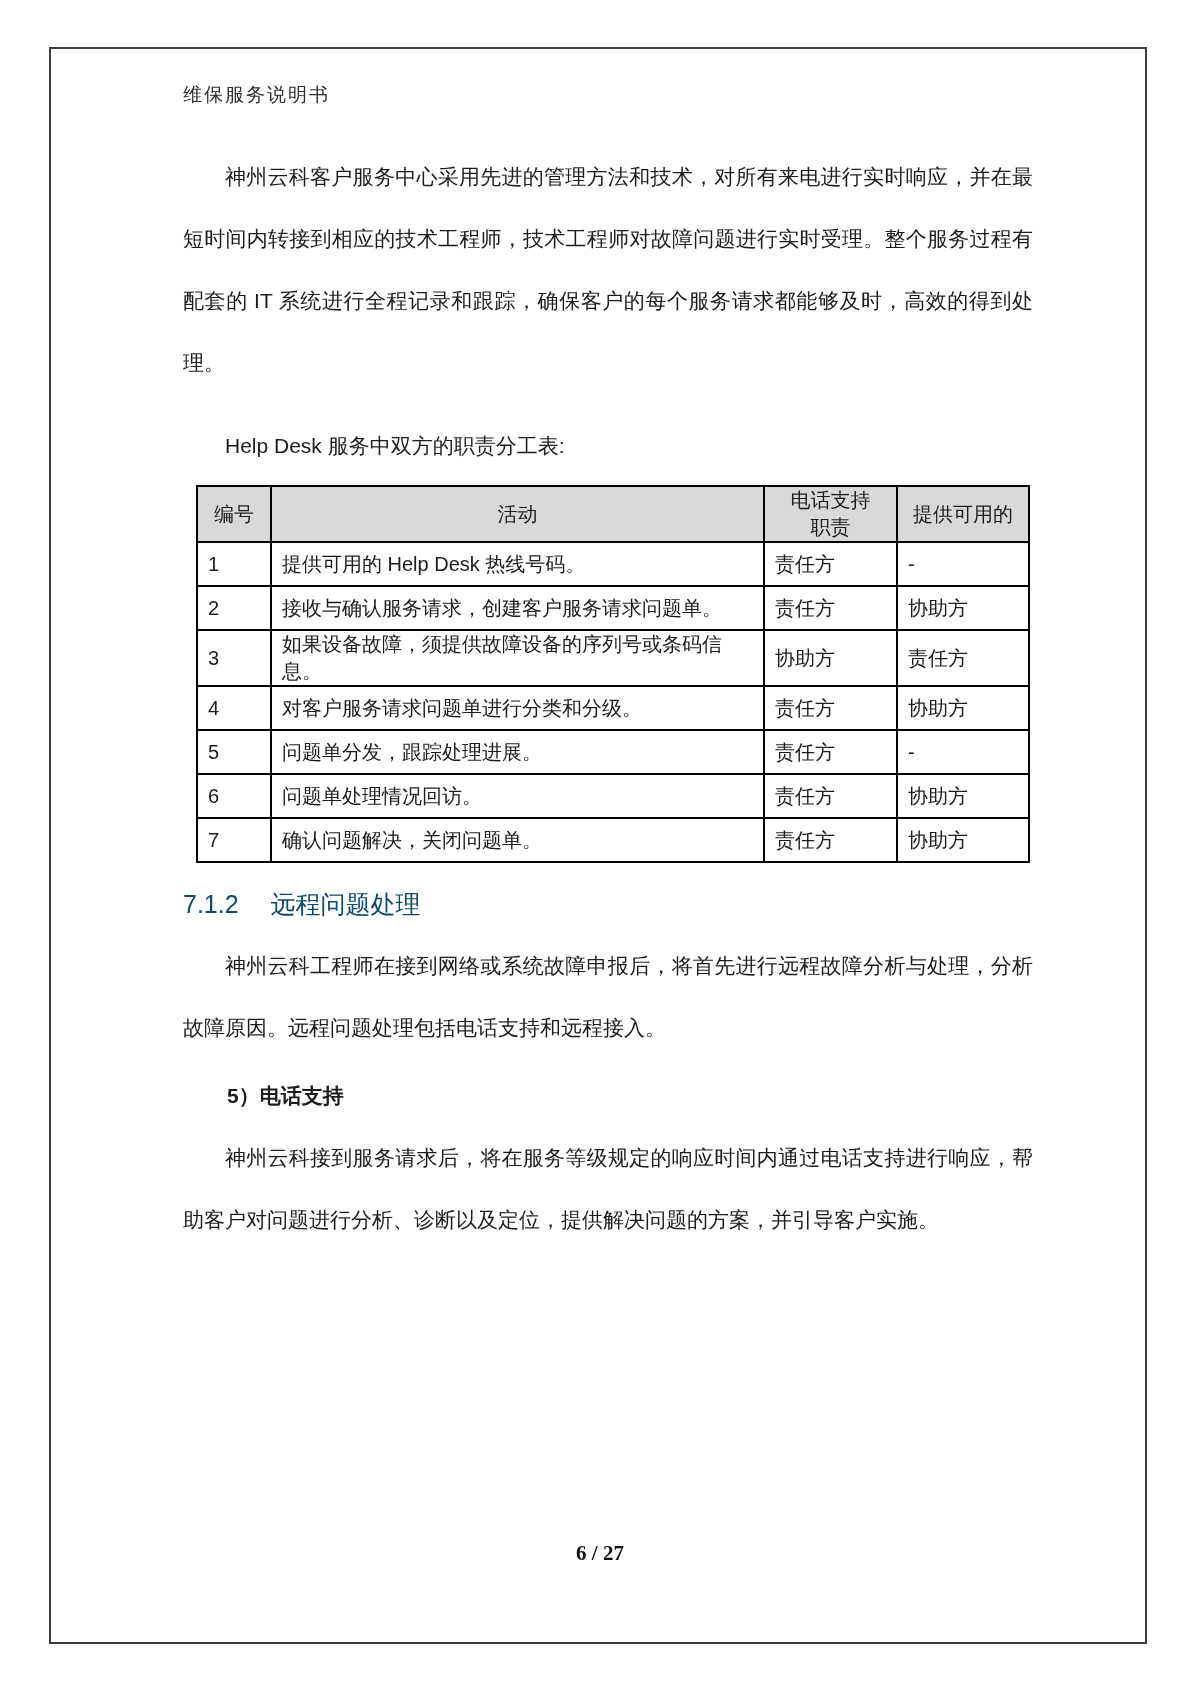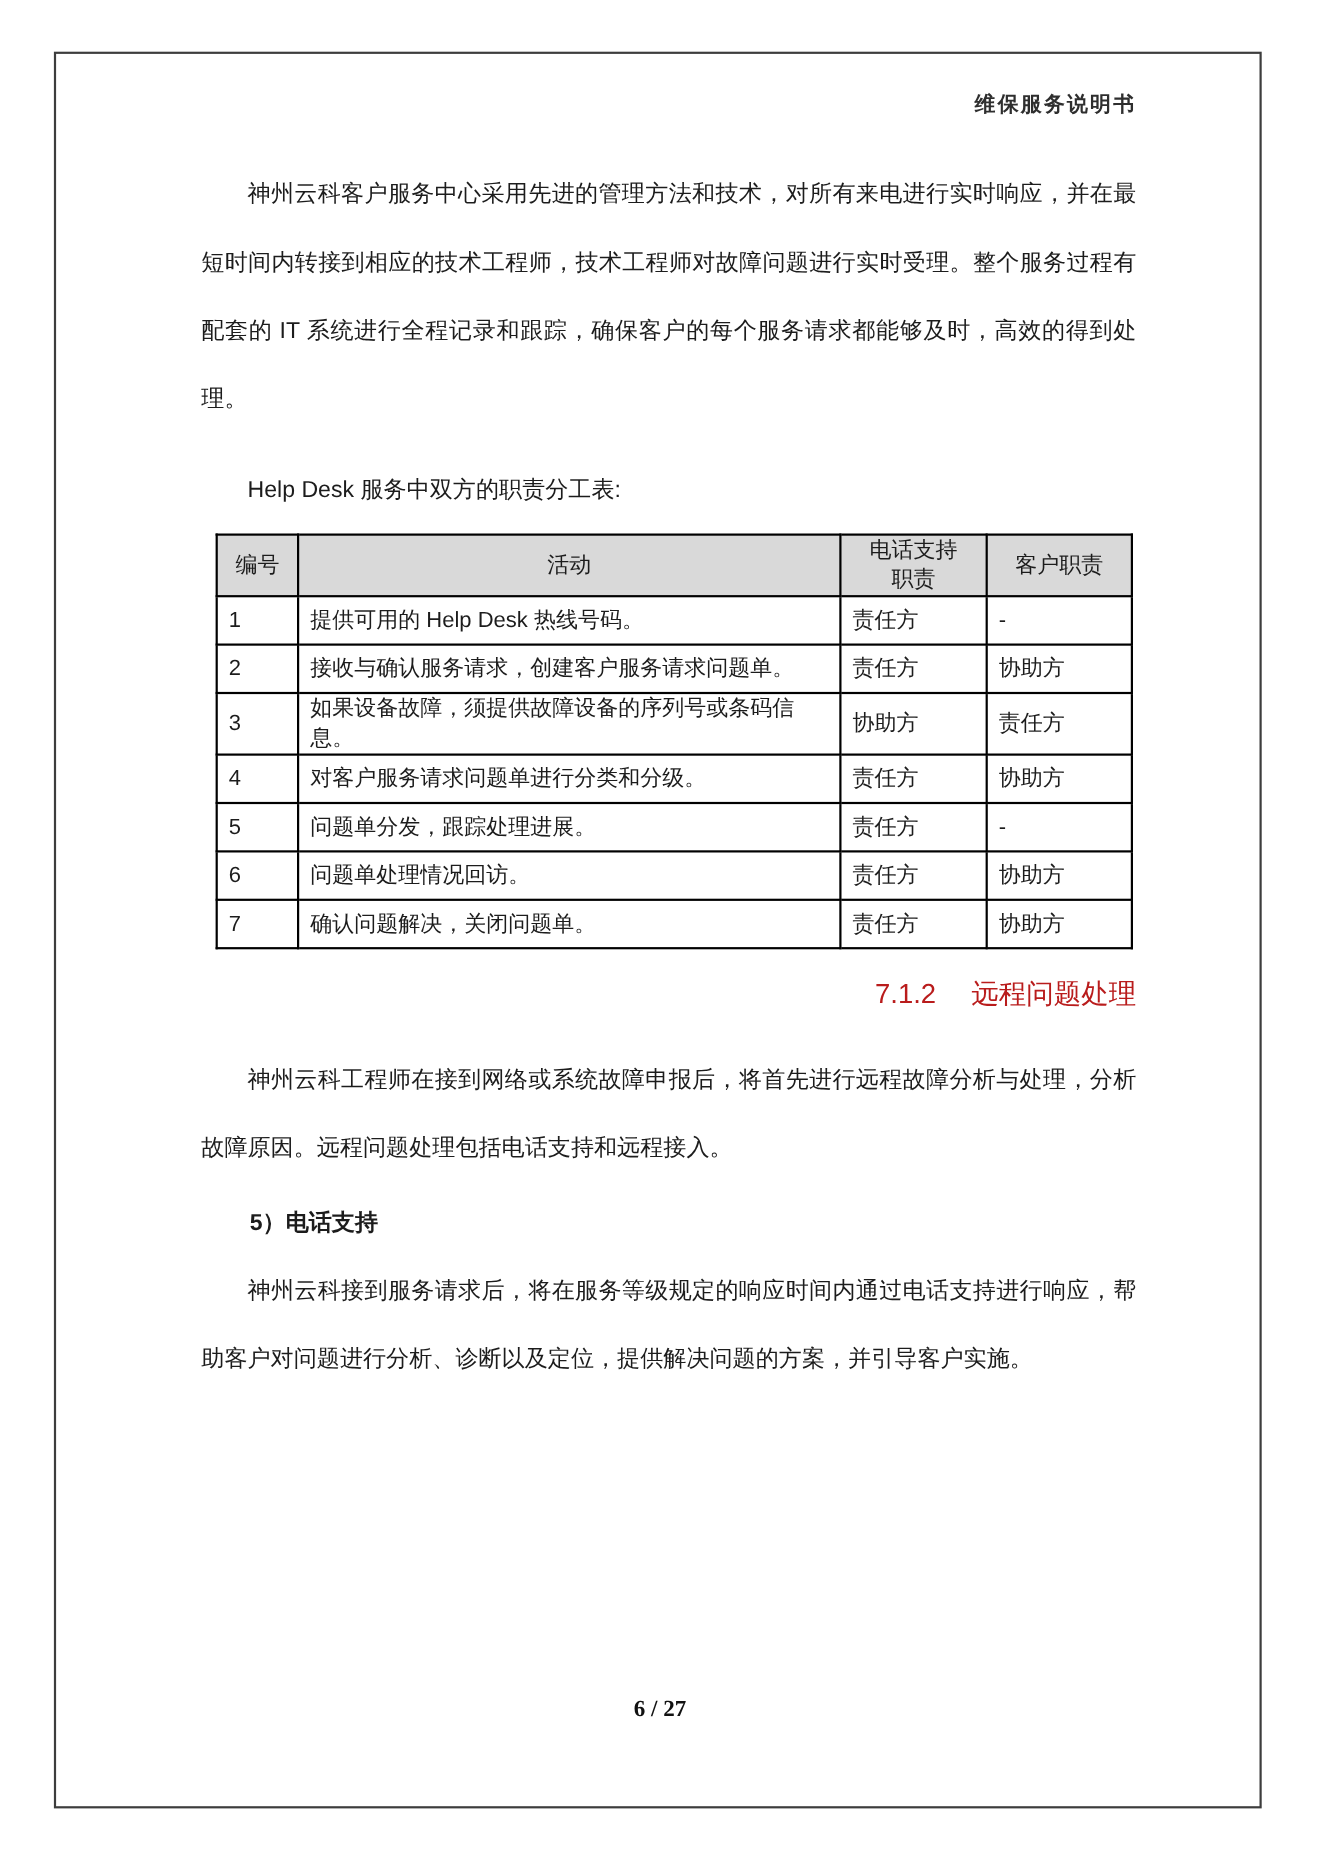--- a/index.html
+++ b/index.html
@@ -23,26 +23,24 @@
     height: 1597px;
     border: 2px solid #3d3d3d;
     background: #ffffff;
     box-sizing: border-box;
   }
   .doc-header {
     position: absolute;
     left: 132px;
     top: 33px;
     width: 850px;
-    text-align: right;
     font-family: "Liberation Serif", "DejaVu Serif", serif;
     font-size: 19px;
     color: #2e2e2e;
     letter-spacing: 2px;
-    font-weight: bold;
   }
   .main {
     position: absolute;
     left: 132px;
     top: 97px;
     width: 850px;
     color: #1c1c1c;
     font-size: 21px;
     line-height: 62px;
     text-align: justify;
@@ -73,26 +71,26 @@
   table.resp-table thead tr { height: 44px; }
   table.resp-table tbody tr { height: 44px; }
   table.resp-table thead th {
     background: #d9d9d9;
     text-align: center;
     white-space: pre-line;
   }
   table.resp-table td { background: #ffffff; }
 
   .section-heading {
-    margin: 24px 0 30px 0;
+    margin: 24px 0 14px 0;
     font-size: 25px;
     font-weight: 400;
     line-height: 34px;
-    color: #b91c1c;
-    text-align: right;
+    color: #0c4a6e;
+    text-align: left;
   }
   .section-heading .sec-no { display: inline-block; margin-right: 25px; }
 
   .subhead {
     margin: 6px 0 0 44px;
     font-weight: bold;
     text-indent: 0;
     text-align: left;
   }
 
@@ -126,21 +124,21 @@
             <col class="c-act">
             <col class="c-vendor">
             <col class="c-cust">
         </colgroup>
         <thead>
           <tr>
             <th>编号</th>
             <th>活动</th>
             <th>电话支持
 职责</th>
-            <th>客户职责</th>
+            <th>提供可用的</th>
           </tr>
         </thead>
         <tbody>
           <tr>
             <td>1</td>
             <td>提供可用的 Help Desk 热线号码。</td>
             <td>责任方</td>
             <td>-</td>
           </tr>
           <tr>

